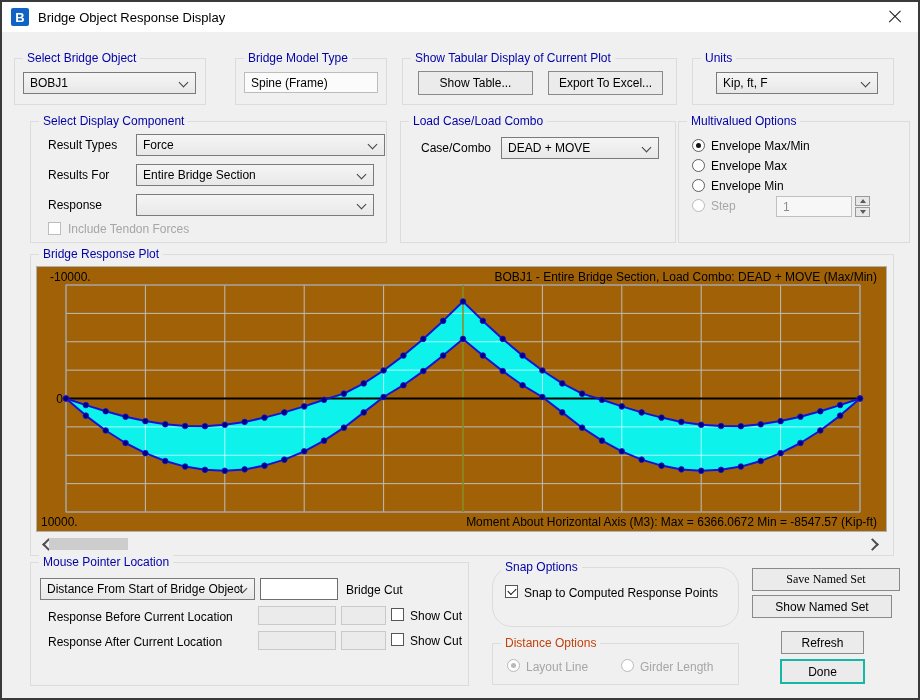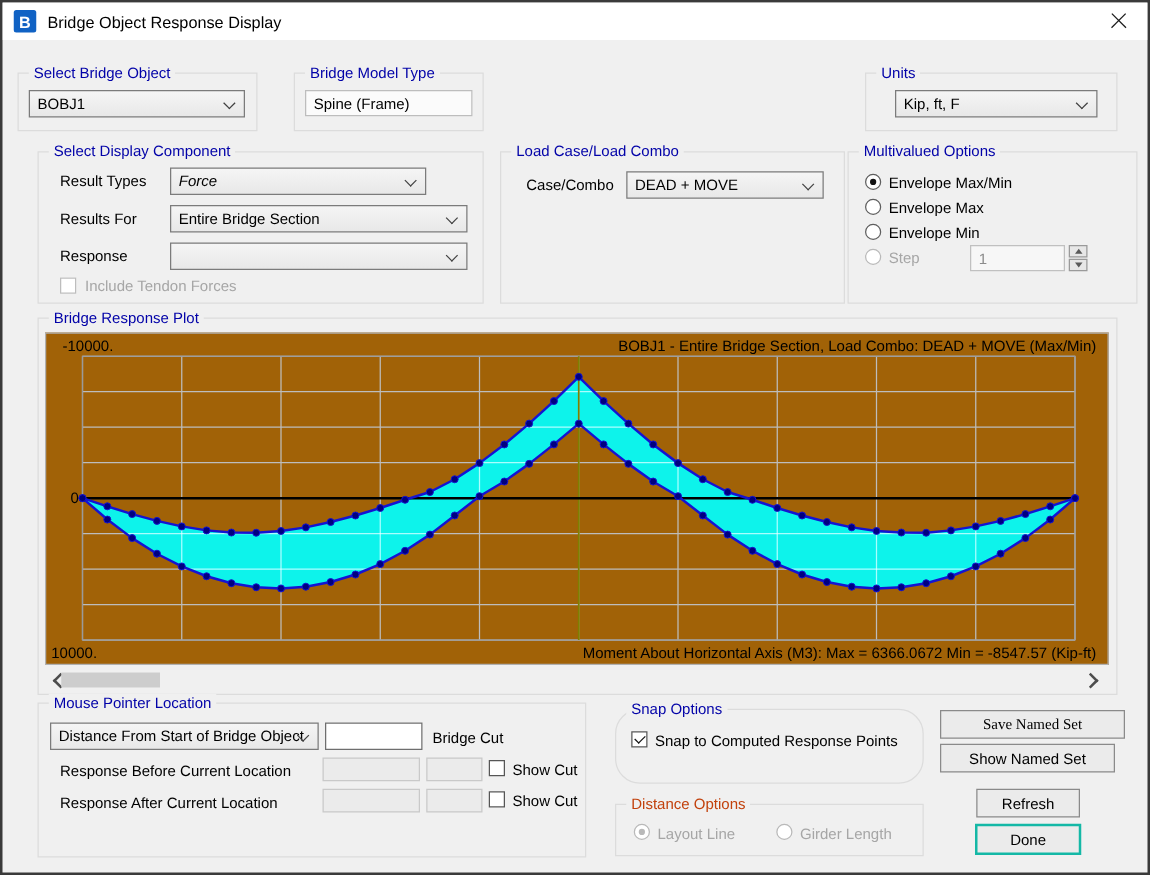--- a/index.html
+++ b/index.html
@@ -76,33 +76,38 @@
       <span class="combo-text">BOBJ1</span>
       <span class="chev"></span>
     </div>
   </div>
 
   <div class="group" style="left:233px; top:56px; width:150px; height:45px;">
     <span class="cap">Bridge Model Type</span>
     <div class="field" style="left:8px; top:13px; width:134px; height:21px;">Spine (Frame)</div>
   </div>
 
+  <div class="group" style="left:400px; top:56px; width:273px; height:45px;">
+    <span class="cap">Show Tabular Display of Current Plot</span>
+    <div class="btn" style="left:15px; top:12px; width:115px; height:24px;">Show Table...</div>
+    <div class="btn" style="left:145px; top:12px; width:115px; height:24px;">Export To Excel...</div>
+  </div>
 
   <div class="group" style="left:690px; top:56px; width:200px; height:45px;">
     <span class="cap">Units</span>
     <div class="combo" style="left:23px; top:13px; width:162px;">
       <span class="combo-text">Kip, ft, F</span>
       <span class="chev"></span>
     </div>
   </div>
 
   <div class="group" style="left:28px; top:119px; width:355px; height:120px;">
     <span class="cap">Select Display Component</span>
     <span class="lbl" style="left:17px; top:16px;">Result Types</span>
-    <div class="combo" style="left:105px; top:12px; width:205px;font-style:italic;">
+    <div class="combo" style="left:105px; top:12px; width:249px;">
       <span class="combo-text">Force</span>
       <span class="chev"></span>
     </div>
     <span class="lbl" style="left:17px; top:46px;">Results For</span>
     <div class="combo" style="left:105px; top:42px; width:238px;">
       <span class="combo-text">Entire Bridge Section</span>
       <span class="chev"></span>
     </div>
     <span class="lbl" style="left:17px; top:76px;">Response</span>
     <div class="combo" style="left:105px; top:72px; width:238px;">

